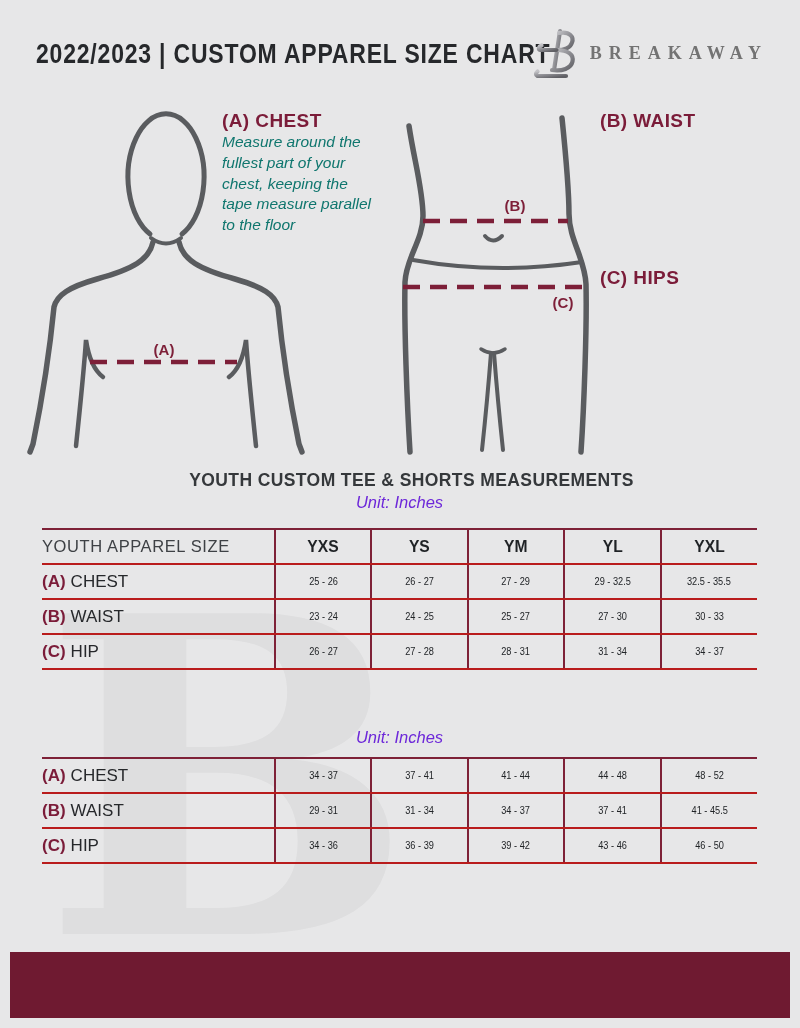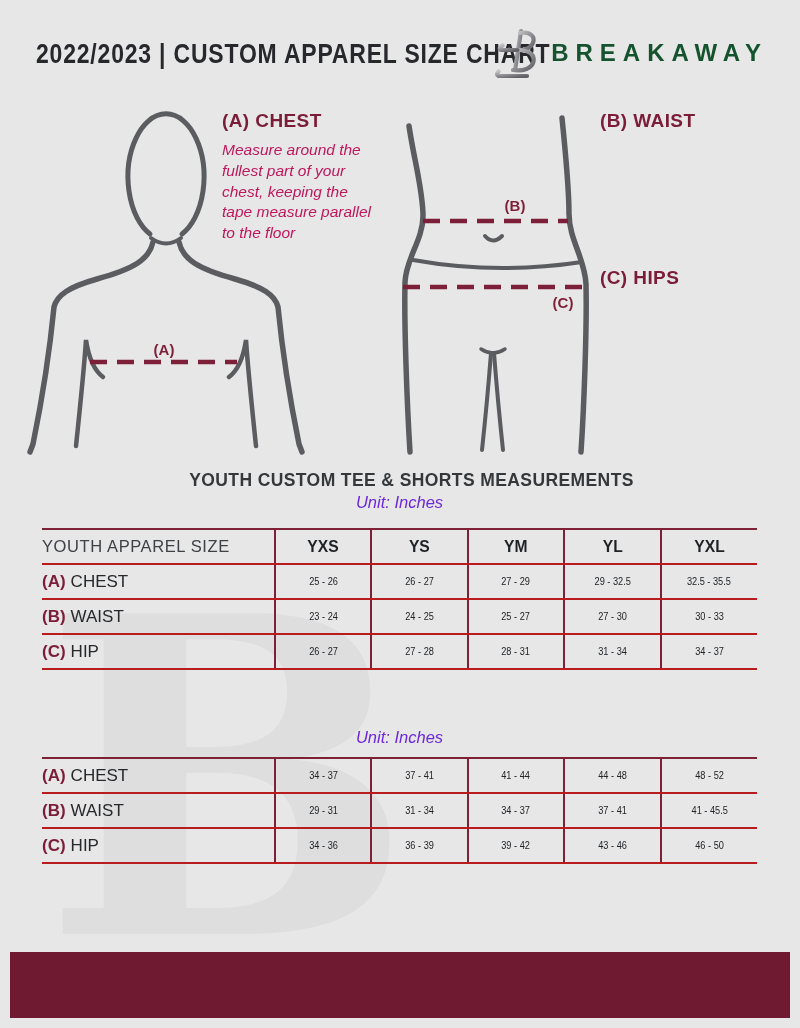--- a/index.html
+++ b/index.html
@@ -19,33 +19,33 @@
 
   
   .title {
     position:absolute; left:36px; top:38px;
     font-size:28px; font-weight:bold; color:#26282b;
     letter-spacing:1px; white-space:nowrap;
     transform:scaleX(0.82); transform-origin:left center;
   }
   .logo { position:absolute; right:32px; top:26px; display:flex; align-items:center; gap:13px; }
   .brand {
-    font-size:24px; font-weight:bold; color:#14532d;
-    letter-spacing:7px; white-space:nowrap;
+    font-size:18px; font-weight:bold; color:#737373;
+    letter-spacing:7px; white-space:nowrap;font-family:Liberation Serif, serif;
   }
 
   
   .fig { position:absolute; }
   .fig-chest { left:15px; top:108px; }
   .fig-waist { left:395px; top:112px; }
   .m-block { position:absolute; }
   .m-heading { font-size:19px; font-weight:bold; color:#7b1c39; letter-spacing:0.4px; }
   .m-desc {
-    margin-top:8px; font-style:italic; font-size:15.5px; line-height:1.34;
-    color:#be185d; white-space:pre-line;
+    margin-top:0; font-style:italic; font-size:15.5px; line-height:1.34;
+    color:#0f766e; white-space:pre-line;
   }
   .blk-chest { left:222px; top:110px; width:185px; }
   .blk-waist { left:600px; top:110px; width:192px; }
   .blk-hips  { left:600px; top:267px; width:192px; }
 
   
   .tbl-title {
     position:absolute; left:54px; width:715px; text-align:center;
     font-size:17.5px; font-weight:bold; color:#35383b; letter-spacing:0.4px;
   }

